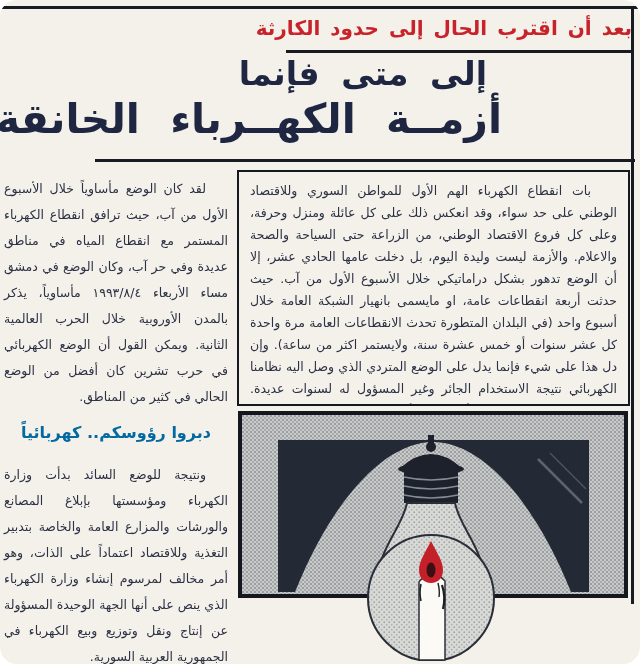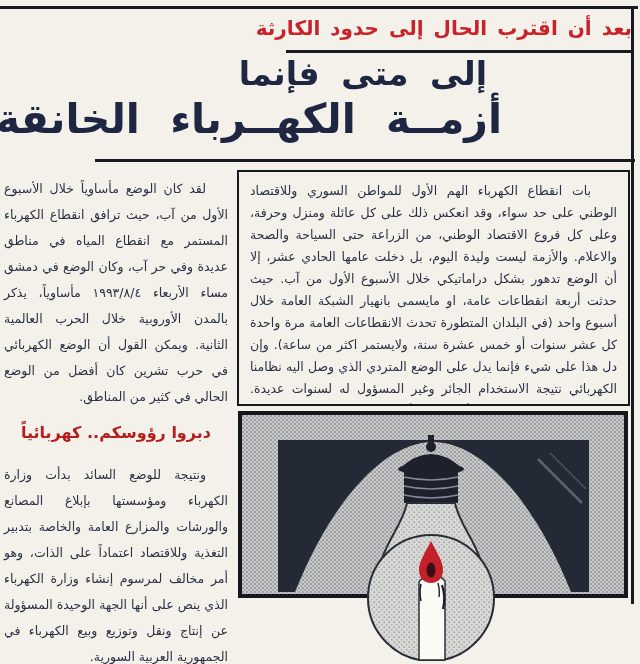--- a/index.html
+++ b/index.html
@@ -3,20 +3,21 @@
 <meta charset="utf-8">
 <style>
   html,body{margin:0;padding:0;}
   .page{
     position:relative;
     width:640px;height:664px;
     background:#f3f1ea;
     font-family:"DejaVu Sans",sans-serif;
     overflow:hidden;
     direction:rtl;
+    border-radius:17px;
   }
   .rule{position:absolute;background:#181b22;}
   #top-rule{left:0;top:6;width:638px;height:3px;top:6px;}
   #right-rule{left:631px;top:8px;width:3px;height:596px;}
   #kicker{
     position:absolute;top:16px;right:8px;
     font-size:20px;font-weight:bold;
     color:#c8232b;
     letter-spacing:0px;word-spacing:3px;
     white-space:nowrap;
@@ -39,21 +40,21 @@
   #intro-box p{margin:0;text-indent:26px;}
   #left-col{
     position:absolute;right:412px;left:3px;top:176px;width:224px;
     color:#2c3144;font-size:12.5px;line-height:26px;text-align:justify;
   }
   #left-col p{margin:0;}
   #left-col .p1{text-indent:22px;}
   #left-col .p2{text-indent:22px;margin-top:4px;}
   #subhead{
     margin:10px 0 16px 0;
-    font-size:16px;font-weight:bold;color:#b91c1c;
+    font-size:16px;font-weight:bold;color:#0369a1;
     text-align:center;letter-spacing:0.5px;
   }
   #continuation{
     margin-top:14px;
     font-size:12px;font-weight:normal;color:#232a40;
     text-align:center;
   }
   #figure{
     position:absolute;left:238px;top:411px;width:390px;height:250px;
   }

